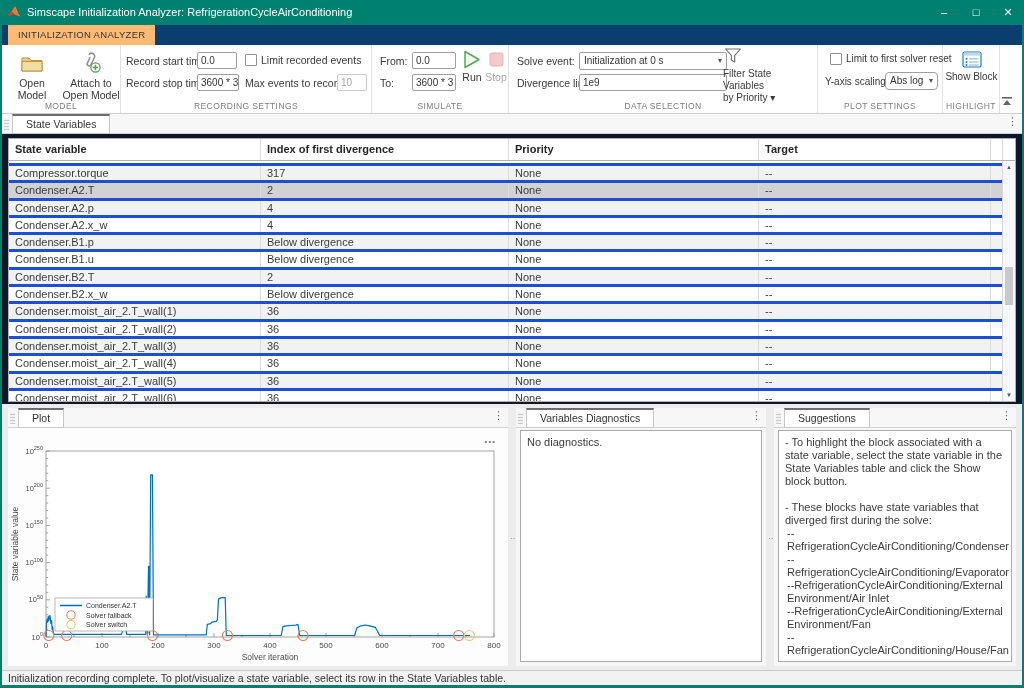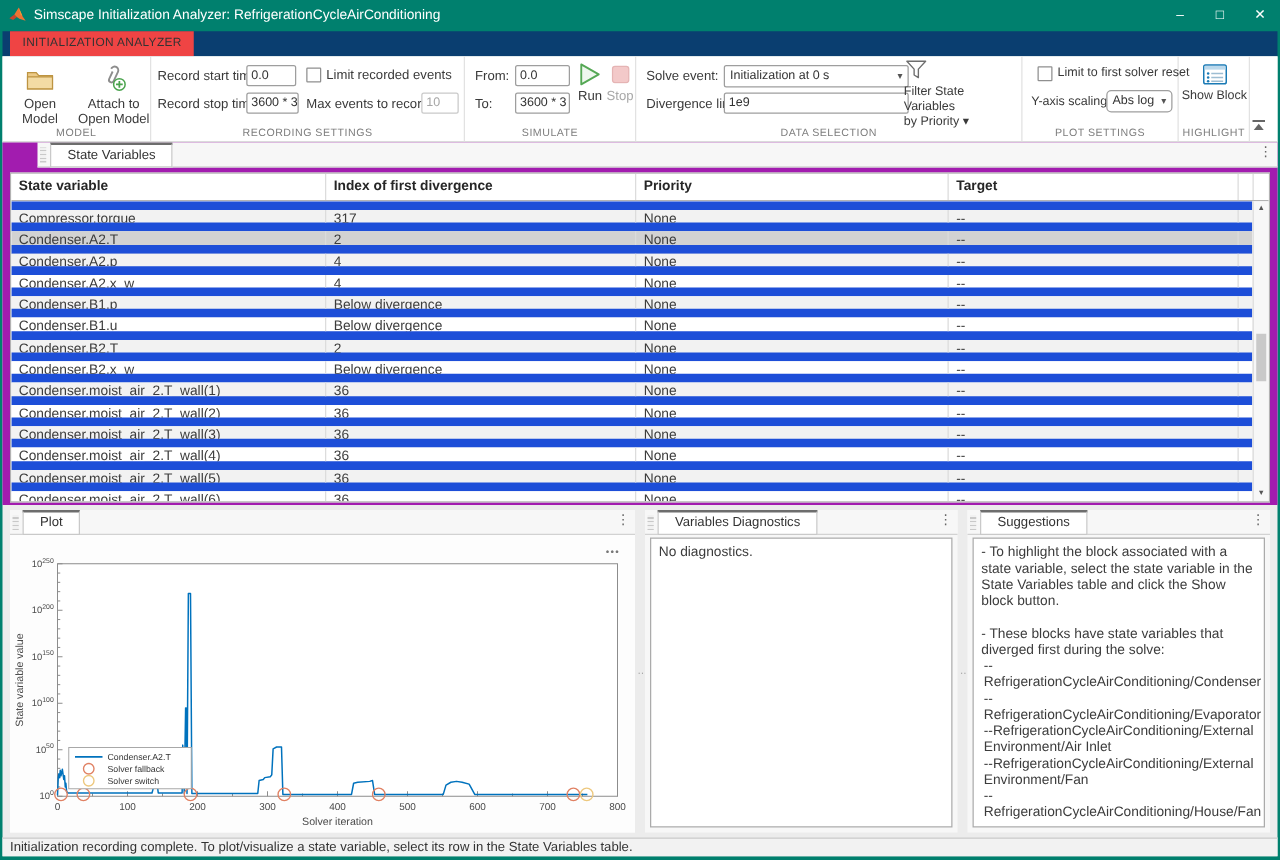--- a/index.html
+++ b/index.html
@@ -9,21 +9,21 @@
 
   
   .titlebar { position:absolute; left:0; right:0; top:0; height:25px; background:#00806e; color:#fff; }
   .tb-logo { position:absolute; left:7px; top:5px; }
   .tb-title { position:absolute; left:27px; top:0; line-height:25px; font-size:11px; }
   .tb-controls { position:absolute; right:0; top:0; height:25px; display:flex; }
   .wbtn { width:32px; height:25px; text-align:center; line-height:25px; font-size:11px; color:#fff; cursor:default; }
 
   
   .tabstrip { position:absolute; left:2px; right:2px; top:25px; height:20px; background:#0a3e70; }
-  .ribbon-tab { position:absolute; left:6px; top:0; height:20px; background:#ef4444; color:#333;
+  .ribbon-tab { position:absolute; left:6px; top:0; height:20px; background:#fdba74; color:#333;
     font-size:9.5px; letter-spacing:0.3px; line-height:20px; padding:0 10px; }
 
   
   .ribbon { position:absolute; left:2px; right:2px; top:45px; height:69px; background:#fff; border-bottom:1px solid #cfcfcf; }
   .rsec { position:absolute; top:0; bottom:0; border-right:1px solid #e2e2e2; }
   .rsec-label { position:absolute; bottom:2px; left:0; right:0; text-align:center; font-size:8.5px; color:#7d7d7d; letter-spacing:0.4px; white-space:nowrap; }
   .rlabel { position:absolute; font-size:10.5px; color:#3a3a3a; white-space:nowrap; }
   .rinput { position:absolute; height:17px; border:1px solid #9e9e9e; border-radius:2px; background:#fff;
     font-size:10px; line-height:15px; padding:0 3px; color:#333; white-space:nowrap; overflow:hidden; }
   .rinput.disabled { color:#a6a6a6; border-color:#c9c9c9; }
@@ -38,30 +38,30 @@
 
   
   .ptabbar { position:relative; height:20px; background:#f7f7f7; border-bottom:1px solid #d2d2d2; }
   .grip { position:absolute; left:2px; top:4px; width:5px; height:12px;
     background:repeating-linear-gradient(0deg,#c9c9c9 0 1px,#f1f1f1 1px 3px); }
   .ptab { position:absolute; left:10px; top:0; height:20px; background:#fff; border:1px solid #c9c9c9;
     border-top:2px solid #6d6d6d; font-size:10.5px; color:#333; line-height:16px; padding:0 13px; white-space:nowrap; }
   .kebab { position:absolute; right:4px; top:1px; font-size:11px; color:#666; }
 
   
-  .sv-panel { position:absolute; left:2px; right:2px; top:114px; height:290px; background:#a21caf;padding-left:28px; }
+  .sv-panel { position:absolute; left:2px; right:2px; top:114px; height:290px; background:#0f172a; }
   .sv-table { position:absolute; left:6px; right:6px; top:24px; bottom:2px; border:1px solid #b2b2b2; background:#fff;
     display:flex; flex-direction:column; overflow:hidden; }
   .thead { display:flex; height:22px; border-bottom:1px solid #b2b2b2; background:#fff; flex:none; }
   .hc { font-size:11px; font-weight:bold; color:#262626; padding:4px 0 0 6px; border-right:1px solid #dcdcdc; white-space:nowrap; overflow:hidden; }
   .c0{width:252px;} .c1{width:248px;} .c2{width:250px;} .c3{width:232px;} .cf{flex:1; border-right:none;}
   .hspacer { width:13px; border-left:1px solid #dcdcdc; border-right:none; }
   .tbody-wrap { flex:1; display:flex; overflow:hidden; }
   .rows { flex:1; overflow:hidden; }
-  .trow { display:flex; height:17.3px; border-bottom:7px solid #1d4ed8; background:#fff; }
+  .trow { display:flex; height:17.3px; border-bottom:3px solid #1d4ed8; background:#fff; }
   .trow.shade { background:#f2f2f2; }
   .trow.selected { background:#d2d2d2; }
   .trow.partial { height:5px; }
   .tcell { font-size:11px; color:#3c3c3c; padding:1px 0 0 6px; border-right:1px solid #dcdcdc; white-space:nowrap; overflow:hidden; }
   .tcell.cf { border-right:none; }
   .vscroll { width:13px; flex:none; background:#f7f7f7; border-left:1px solid #d9d9d9; position:relative; }
   .sarrow { position:absolute; left:0; right:0; text-align:center; font-size:6px; color:#555; }
   .sthumb { position:absolute; left:2px; right:2px; top:44%; height:38px; background:#c9c9c9; }
 
   

